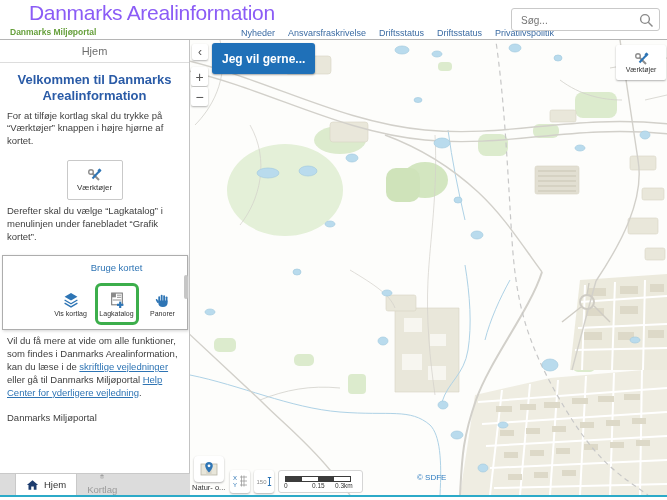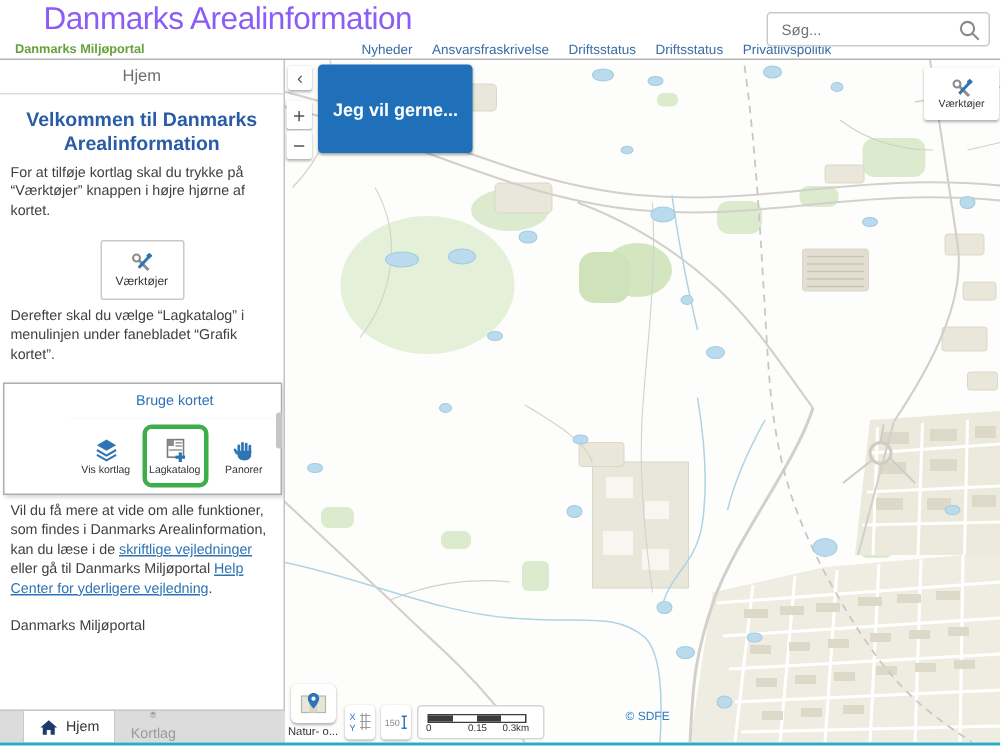--- a/index.html
+++ b/index.html
@@ -38,21 +38,21 @@
   .bottom-tabs{position:absolute;left:0;bottom:0;width:190px;height:22px;background:#dcdcdc;border-top:1px solid #c9c9c9;display:flex;box-sizing:border-box;}
   .btab{display:flex;align-items:center;gap:5px;padding:0 10px;font-size:9.5px;cursor:pointer;}
   .btab.active{background:#fff;color:#333;margin-left:15px;border-left:1px solid #c9c9c9;border-right:1px solid #c9c9c9;}
   .btab.inactive{color:#9a9a9a;flex-direction:column;}
 
   
   .map{position:absolute;left:190px;top:40px;width:477px;height:455px;background:#fdfdfb;overflow:hidden;}
   .map svg.base{position:absolute;left:0;top:0;}
   .mbtn{position:absolute;background:#fff;box-shadow:0 1px 2px rgba(0,0,0,.3);border-radius:2px;display:flex;align-items:center;justify-content:center;color:#555;cursor:pointer;box-sizing:border-box;}
   .collapse{left:2px;top:4px;width:16px;height:16px;font-size:12px;}
-  .iwant{position:absolute;left:22px;top:3px;height:31px;padding:14px 10px;background:#1f70b8;color:#fff;font-size:12px;font-weight:bold;border-radius:3px;display:flex;align-items:center;box-shadow:0 1px 2px rgba(0,0,0,.35);cursor:pointer;}
+  .iwant{position:absolute;left:22px;top:3px;height:31px;padding:0 10px;background:#1f70b8;color:#fff;font-size:12px;font-weight:bold;border-radius:3px;display:flex;align-items:center;box-shadow:0 1px 2px rgba(0,0,0,.35);cursor:pointer;}
   .zin{left:1px;top:27px;width:17px;height:19px;font-size:14px;}
   .zout{left:1px;top:47px;width:17px;height:19px;font-size:14px;}
   .map-tools{position:absolute;right:1px;top:5px;width:50px;height:35px;background:#fff;box-shadow:0 1px 2px rgba(0,0,0,.3);border-radius:2px;display:flex;flex-direction:column;align-items:center;justify-content:center;cursor:pointer;}
   .map-tools .lbl{font-size:7px;color:#333;}
   .basemap{left:4px;top:416px;width:30px;height:26px;border-radius:4px;}
   .basemap-lbl{position:absolute;left:2px;top:443px;font-size:7.5px;color:#333;text-shadow:0 0 2px #fff,0 0 2px #fff;}
   .xybtn{left:40px;top:430px;width:20px;height:23px;border-radius:3px;}
   .sclbtn{left:64px;top:430px;width:20px;height:23px;border-radius:3px;}
   .scalebar{position:absolute;left:88px;top:430px;width:85px;height:23px;background:rgba(255,255,255,.9);border:1px solid #d5d5d5;border-radius:3px;box-sizing:border-box;}
   .sb-bar{position:absolute;left:6px;top:5px;width:64px;height:4px;display:flex;border:1px solid #3c3c3c;}

